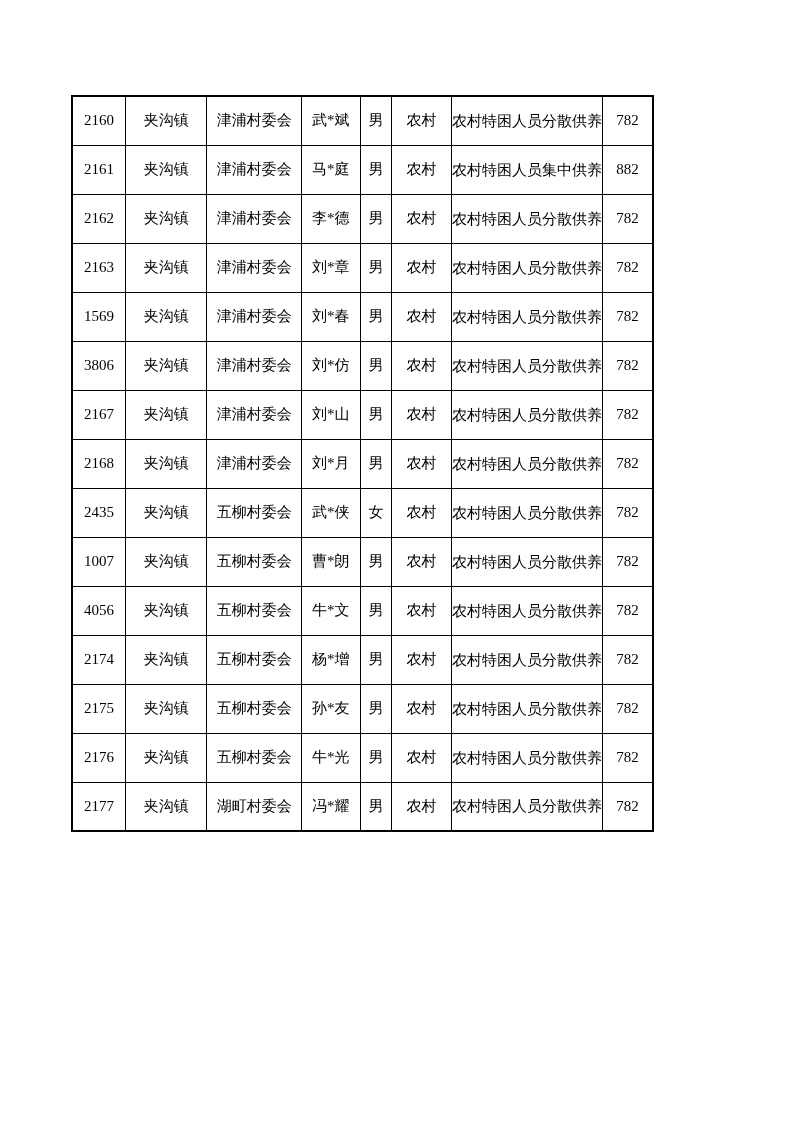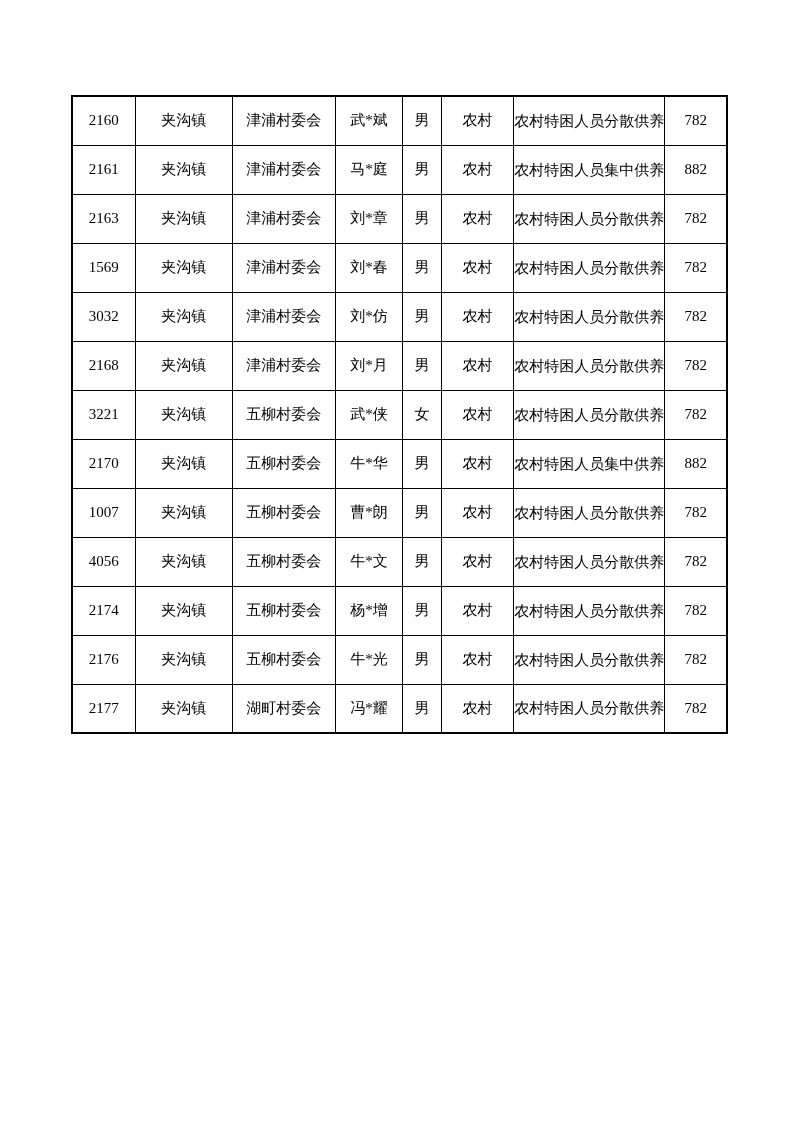--- a/index.html
+++ b/index.html
@@ -10,21 +10,21 @@
   body {
     width: 793px;
     height: 1122px;
     position: relative;
     font-family: "Liberation Serif", "DejaVu Serif", serif;
     color: #000000;
   }
   .page {
     position: absolute;
     left: 0; top: 0;
-    width: 728px;
+    width: 654px;
     height: 1122px;
     background: #ffffff;
     overflow: hidden;
   }
   table.sheet-table {
     position: absolute;
     left: 71px;
     top: 95px;
     border-collapse: collapse;
     table-layout: fixed;
@@ -99,20 +99,32 @@
           <td class="col-village">津浦村委会</td>
           <td class="col-name">马*庭</td>
           <td class="col-gender">男</td>
           <td class="col-area">农村</td>
           <td class="col-category">
             <div class="category-text">农村特困人员集中供养</div>
           </td>
           <td class="col-amount">882</td>
         </tr>
         <tr>
+          <td class="col-id">2162</td>
+          <td class="col-town">夹沟镇</td>
+          <td class="col-village">津浦村委会</td>
+          <td class="col-name">李*德</td>
+          <td class="col-gender">男</td>
+          <td class="col-area">农村</td>
+          <td class="col-category">
+            <div class="category-text">农村特困人员分散供养</div>
+          </td>
+          <td class="col-amount">782</td>
+        </tr>
+        <tr>
           <td class="col-id">2163</td>
           <td class="col-town">夹沟镇</td>
           <td class="col-village">津浦村委会</td>
           <td class="col-name">刘*章</td>
           <td class="col-gender">男</td>
           <td class="col-area">农村</td>
           <td class="col-category">
             <div class="category-text">农村特困人员分散供养</div>
           </td>
           <td class="col-amount">782</td>
@@ -123,68 +135,68 @@
           <td class="col-village">津浦村委会</td>
           <td class="col-name">刘*春</td>
           <td class="col-gender">男</td>
           <td class="col-area">农村</td>
           <td class="col-category">
             <div class="category-text">农村特困人员分散供养</div>
           </td>
           <td class="col-amount">782</td>
         </tr>
         <tr>
-          <td class="col-id">3032</td>
+          <td class="col-id">3806</td>
           <td class="col-town">夹沟镇</td>
           <td class="col-village">津浦村委会</td>
           <td class="col-name">刘*仿</td>
           <td class="col-gender">男</td>
           <td class="col-area">农村</td>
           <td class="col-category">
             <div class="category-text">农村特困人员分散供养</div>
           </td>
           <td class="col-amount">782</td>
         </tr>
         <tr>
+          <td class="col-id">2167</td>
+          <td class="col-town">夹沟镇</td>
+          <td class="col-village">津浦村委会</td>
+          <td class="col-name">刘*山</td>
+          <td class="col-gender">男</td>
+          <td class="col-area">农村</td>
+          <td class="col-category">
+            <div class="category-text">农村特困人员分散供养</div>
+          </td>
+          <td class="col-amount">782</td>
+        </tr>
+        <tr>
           <td class="col-id">2168</td>
           <td class="col-town">夹沟镇</td>
           <td class="col-village">津浦村委会</td>
           <td class="col-name">刘*月</td>
           <td class="col-gender">男</td>
           <td class="col-area">农村</td>
           <td class="col-category">
             <div class="category-text">农村特困人员分散供养</div>
           </td>
           <td class="col-amount">782</td>
         </tr>
         <tr>
-          <td class="col-id">3221</td>
+          <td class="col-id">2435</td>
           <td class="col-town">夹沟镇</td>
           <td class="col-village">五柳村委会</td>
           <td class="col-name">武*侠</td>
           <td class="col-gender">女</td>
           <td class="col-area">农村</td>
           <td class="col-category">
             <div class="category-text">农村特困人员分散供养</div>
           </td>
           <td class="col-amount">782</td>
         </tr>
         <tr>
-          <td class="col-id">2170</td>
-          <td class="col-town">夹沟镇</td>
-          <td class="col-village">五柳村委会</td>
-          <td class="col-name">牛*华</td>
-          <td class="col-gender">男</td>
-          <td class="col-area">农村</td>
-          <td class="col-category">
-            <div class="category-text">农村特困人员集中供养</div>
-          </td>
-          <td class="col-amount">882</td>
-        </tr>
-        <tr>
           <td class="col-id">1007</td>
           <td class="col-town">夹沟镇</td>
           <td class="col-village">五柳村委会</td>
           <td class="col-name">曹*朗</td>
           <td class="col-gender">男</td>
           <td class="col-area">农村</td>
           <td class="col-category">
             <div class="category-text">农村特困人员分散供养</div>
           </td>
           <td class="col-amount">782</td>
@@ -199,20 +211,32 @@
           <td class="col-category">
             <div class="category-text">农村特困人员分散供养</div>
           </td>
           <td class="col-amount">782</td>
         </tr>
         <tr>
           <td class="col-id">2174</td>
           <td class="col-town">夹沟镇</td>
           <td class="col-village">五柳村委会</td>
           <td class="col-name">杨*增</td>
+          <td class="col-gender">男</td>
+          <td class="col-area">农村</td>
+          <td class="col-category">
+            <div class="category-text">农村特困人员分散供养</div>
+          </td>
+          <td class="col-amount">782</td>
+        </tr>
+        <tr>
+          <td class="col-id">2175</td>
+          <td class="col-town">夹沟镇</td>
+          <td class="col-village">五柳村委会</td>
+          <td class="col-name">孙*友</td>
           <td class="col-gender">男</td>
           <td class="col-area">农村</td>
           <td class="col-category">
             <div class="category-text">农村特困人员分散供养</div>
           </td>
           <td class="col-amount">782</td>
         </tr>
         <tr>
           <td class="col-id">2176</td>
           <td class="col-town">夹沟镇</td>

